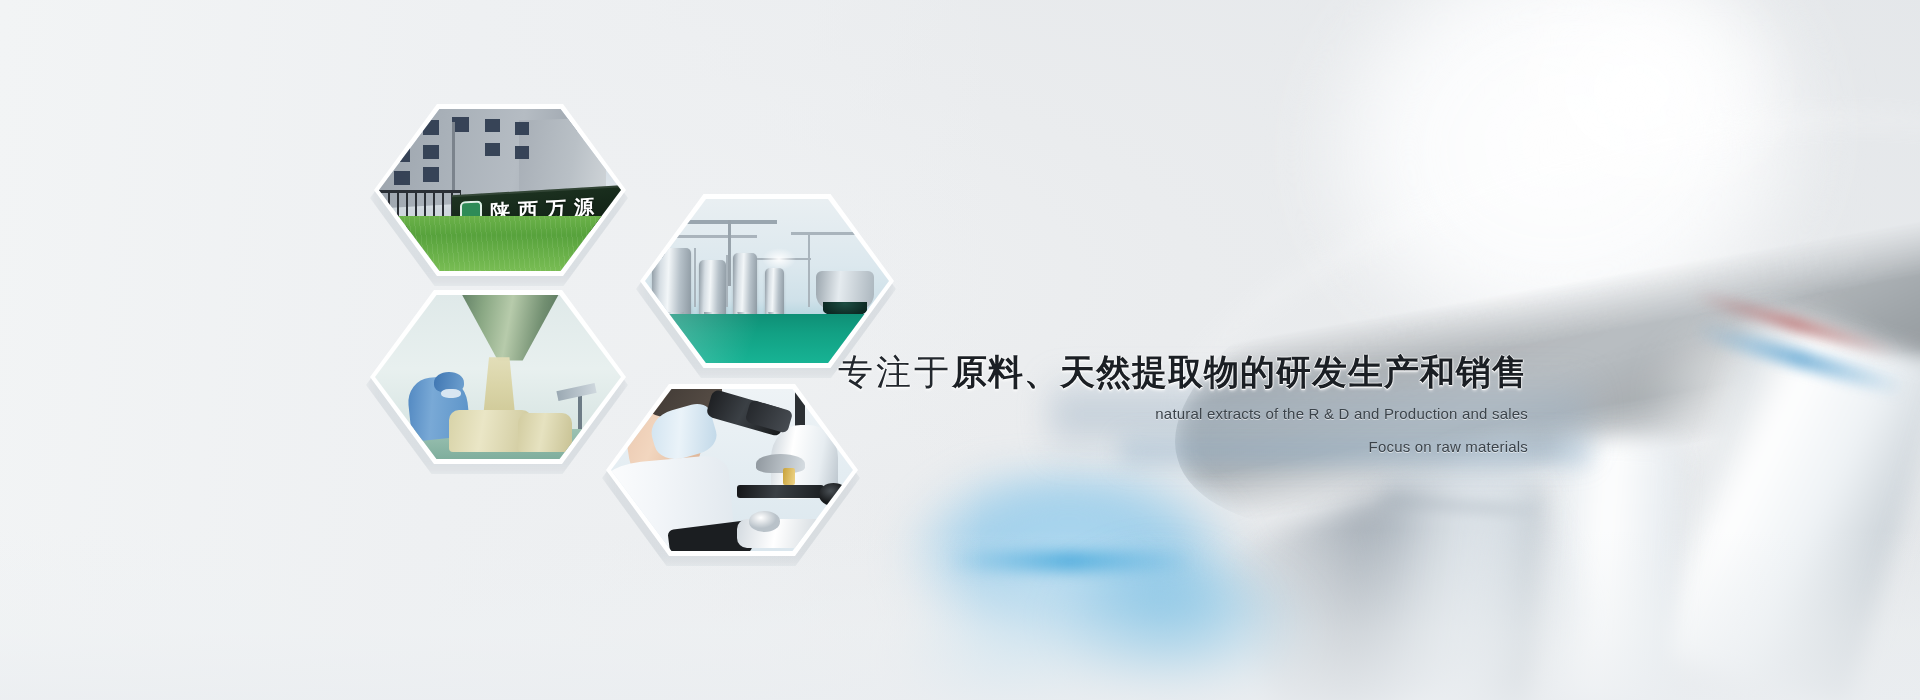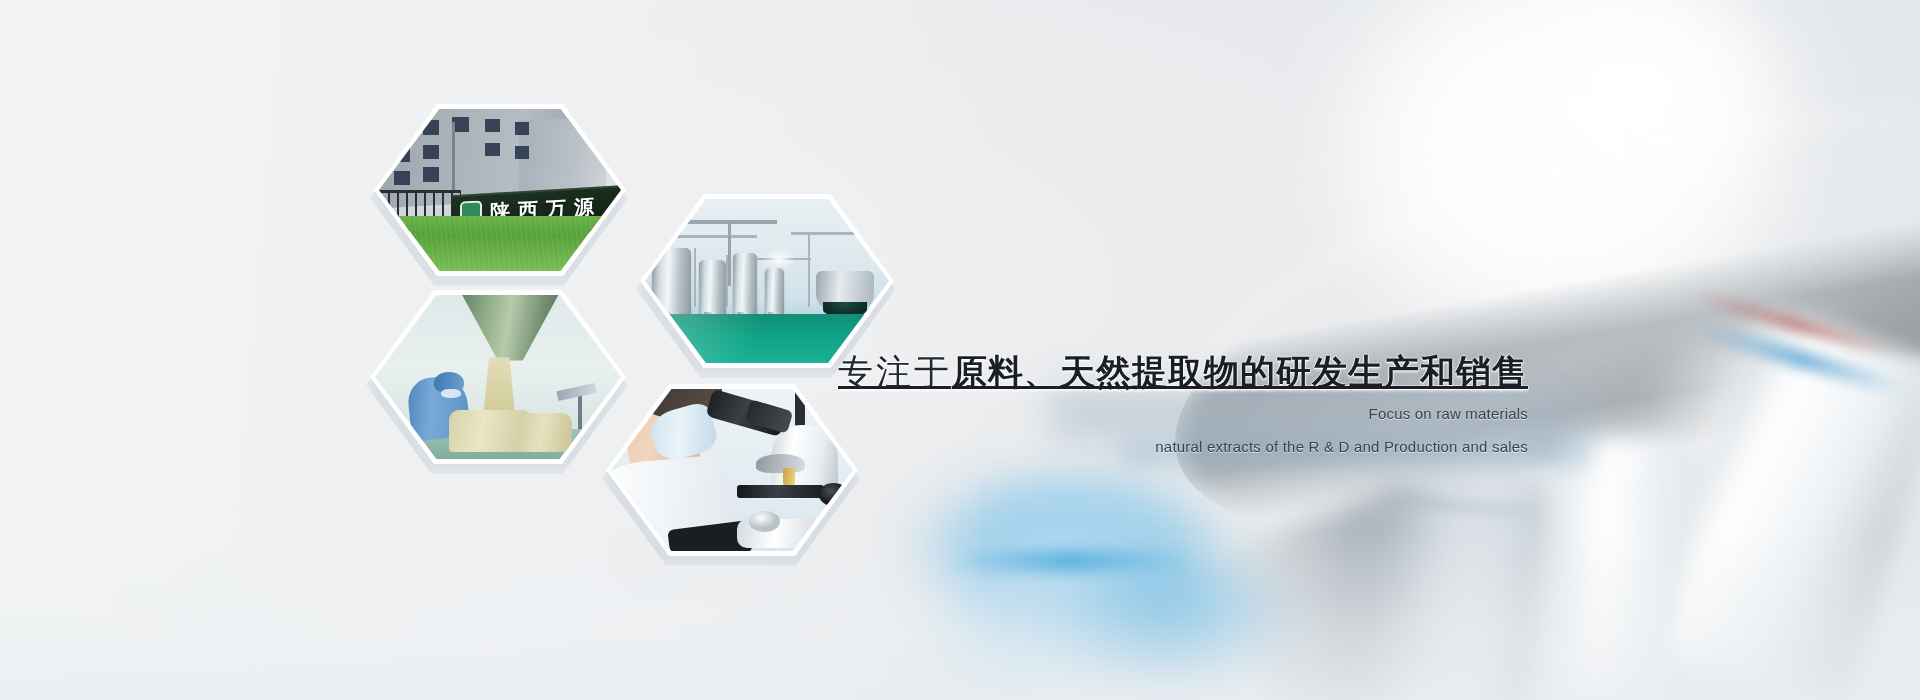--- a/index.html
+++ b/index.html
@@ -320,21 +320,20 @@
     margin:0;
     font-family:"DejaVu Sans","Liberation Sans",sans-serif;
     font-size:35px;line-height:1.18;font-weight:700;
     color:#1b1f24;letter-spacing:1px;white-space:nowrap;
     text-shadow:
       0 1px 0 rgba(255,255,255,.92),
       1px 0 0 rgba(255,255,255,.55),
      -1px 0 0 rgba(255,255,255,.55),
       0 2px 3px rgba(255,255,255,.65),
       0 -1px 0 rgba(255,255,255,.45);
-    text-decoration: underline;
   }
   .headline .lead{font-weight:400;letter-spacing:3px;color:#23282e;}
   .sub{
     margin:10px 0 0 0;
     font-size:15px;line-height:1.52;font-weight:400;
     color:#3b434a;letter-spacing:.2px;white-space:nowrap;
     text-shadow:0 1px 0 rgba(255,255,255,.55);
   }
 </style>
 </head>
@@ -461,17 +460,17 @@
         <div class="h4-base"></div>
         <div class="h4-coarse"></div>
         <div class="h4-knob"></div>
       </div>
     </div>
 
   </div>
 
   <div class="textblock">
     <h1 class="headline"><span class="lead">专注于</span><span>原料、天然提取物的研发生产和销售</span></h1>
+    <p class="sub">natural extracts of the R &amp; D and Production and sales</p>
     <p class="sub">Focus on raw materials</p>
-    <p class="sub">natural extracts of the R &amp; D and Production and sales</p>
   </div>
 
 </div>
 
 </body></html>

